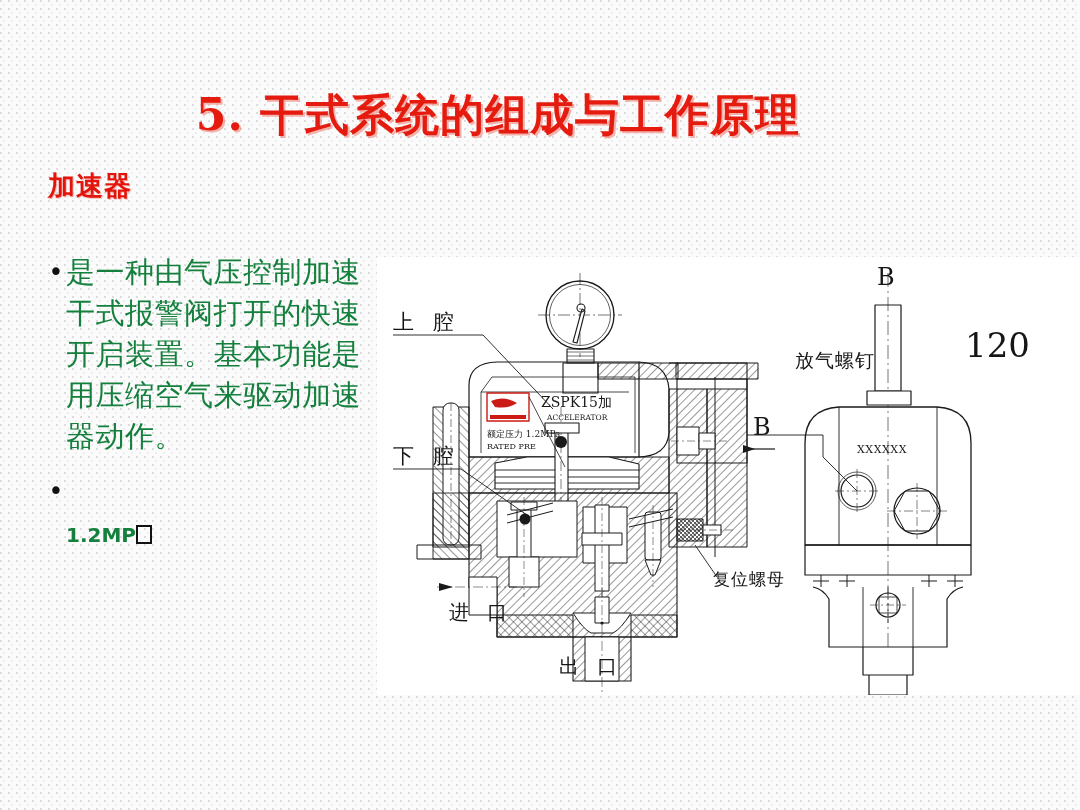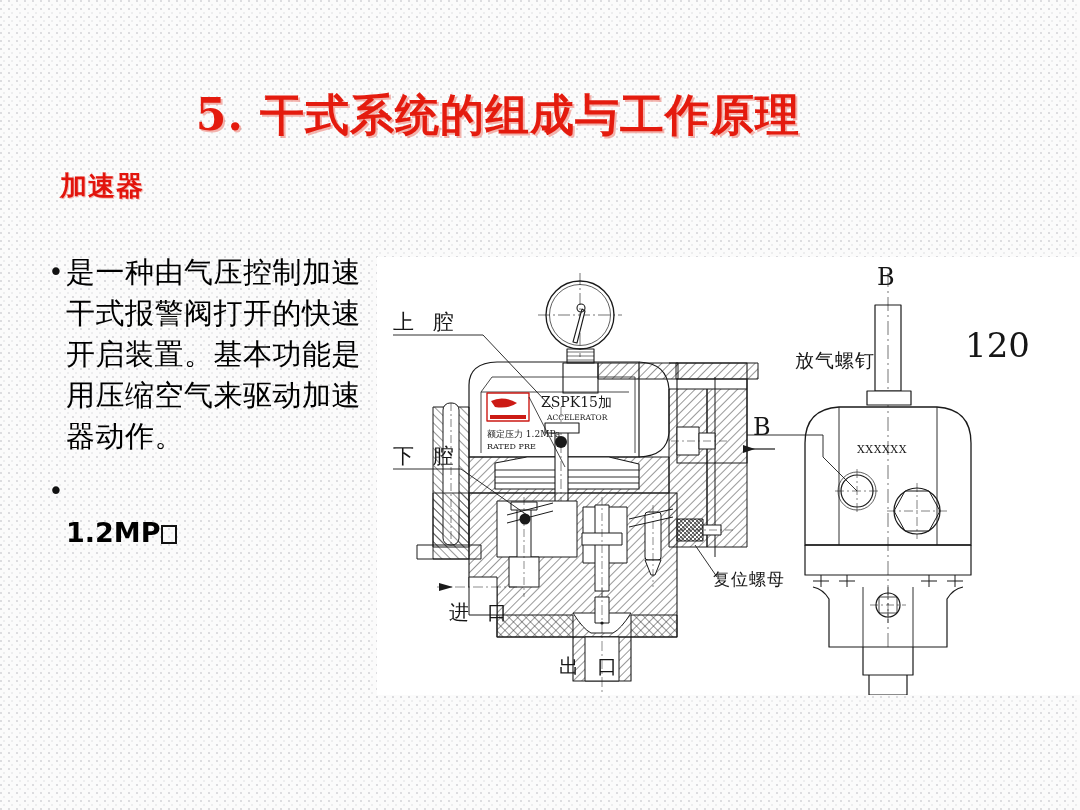--- a/index.html
+++ b/index.html
@@ -36,21 +36,21 @@
     font-size: 44px;
     letter-spacing: 1px;
     color: #e41b0e;
     text-shadow: 2px 2px 0 rgba(236,120,110,0.55);
     white-space: nowrap;
   }
 
   
   #subtitle {
     position: absolute;
-    left: 60px;
+    left: 48px;
     top: 168px;
     font-family: "DejaVu Sans", "Liberation Sans", sans-serif;
     font-weight: bold;
     font-size: 27px;
     color: #e2140c;
     text-shadow: 1px 1px 0 rgba(238,130,120,0.5);
     letter-spacing: 1px;
   }
 
   
@@ -70,30 +70,30 @@
     width: 20px;
     font-size: 26px;
     line-height: 40px;
     color: #111;
     text-align: center;
   }
   .bullet-text {
     flex: 1 1 auto;
     font-size: 29px;
     line-height: 41px;
-    color: #000000;
+    color: #15803d;
     font-weight: 500;
     letter-spacing: 0.5px;
   }
   .bullet-text .spaced {
     letter-spacing: 4px;
   }
   .bullet-text .latin {
     font-weight: bold;
-    font-size: 27px;
+    font-size: 20px;
     letter-spacing: 0;
   }
   .tofu {
     display: inline-block;
     width: 16px;
     height: 19px;
     border: 2px solid #111;
     vertical-align: -2px;
     box-sizing: border-box;
   }

